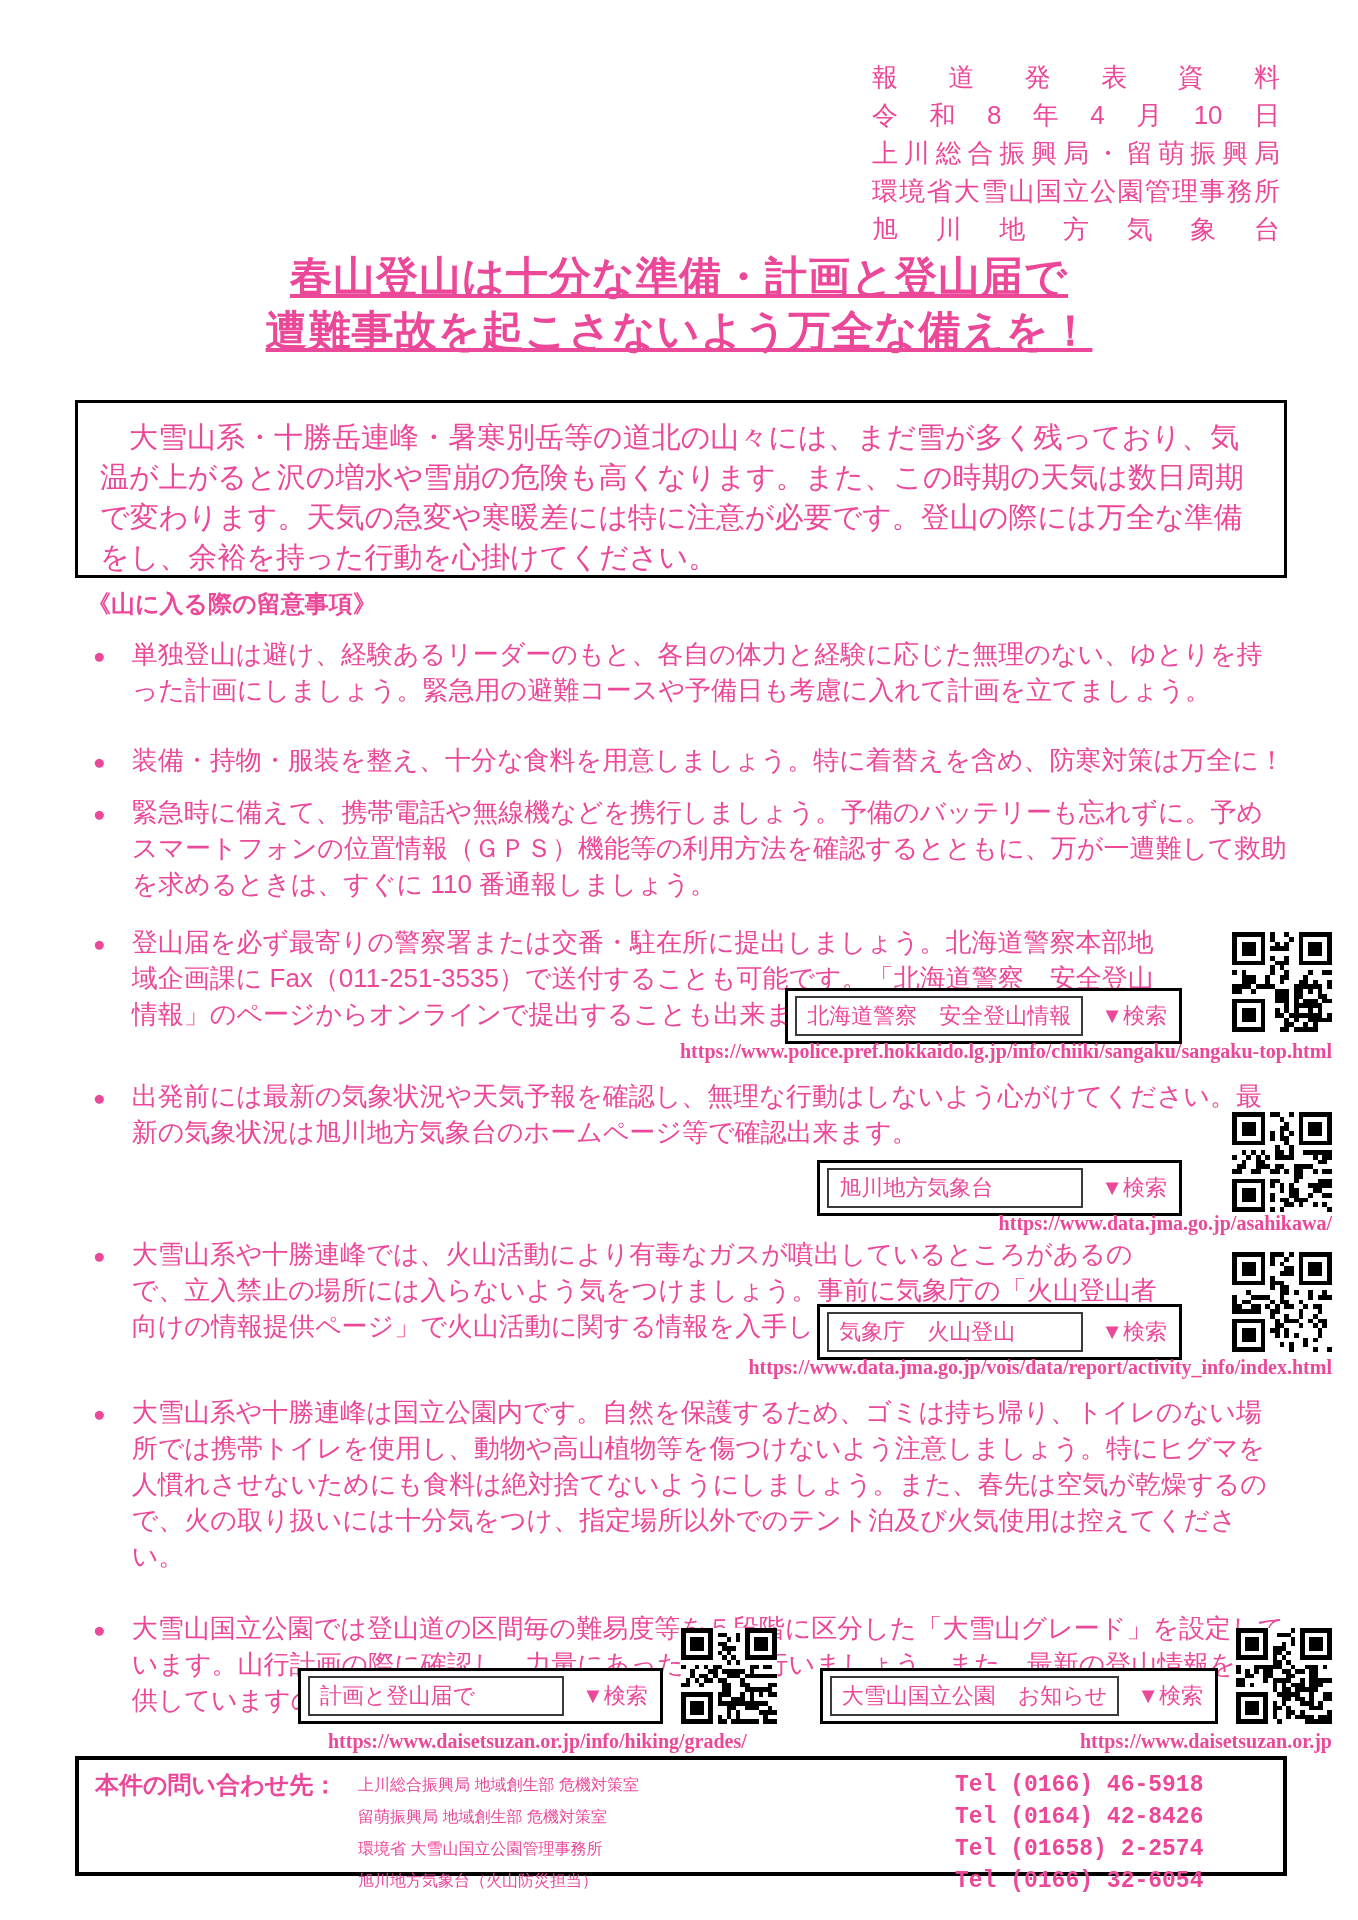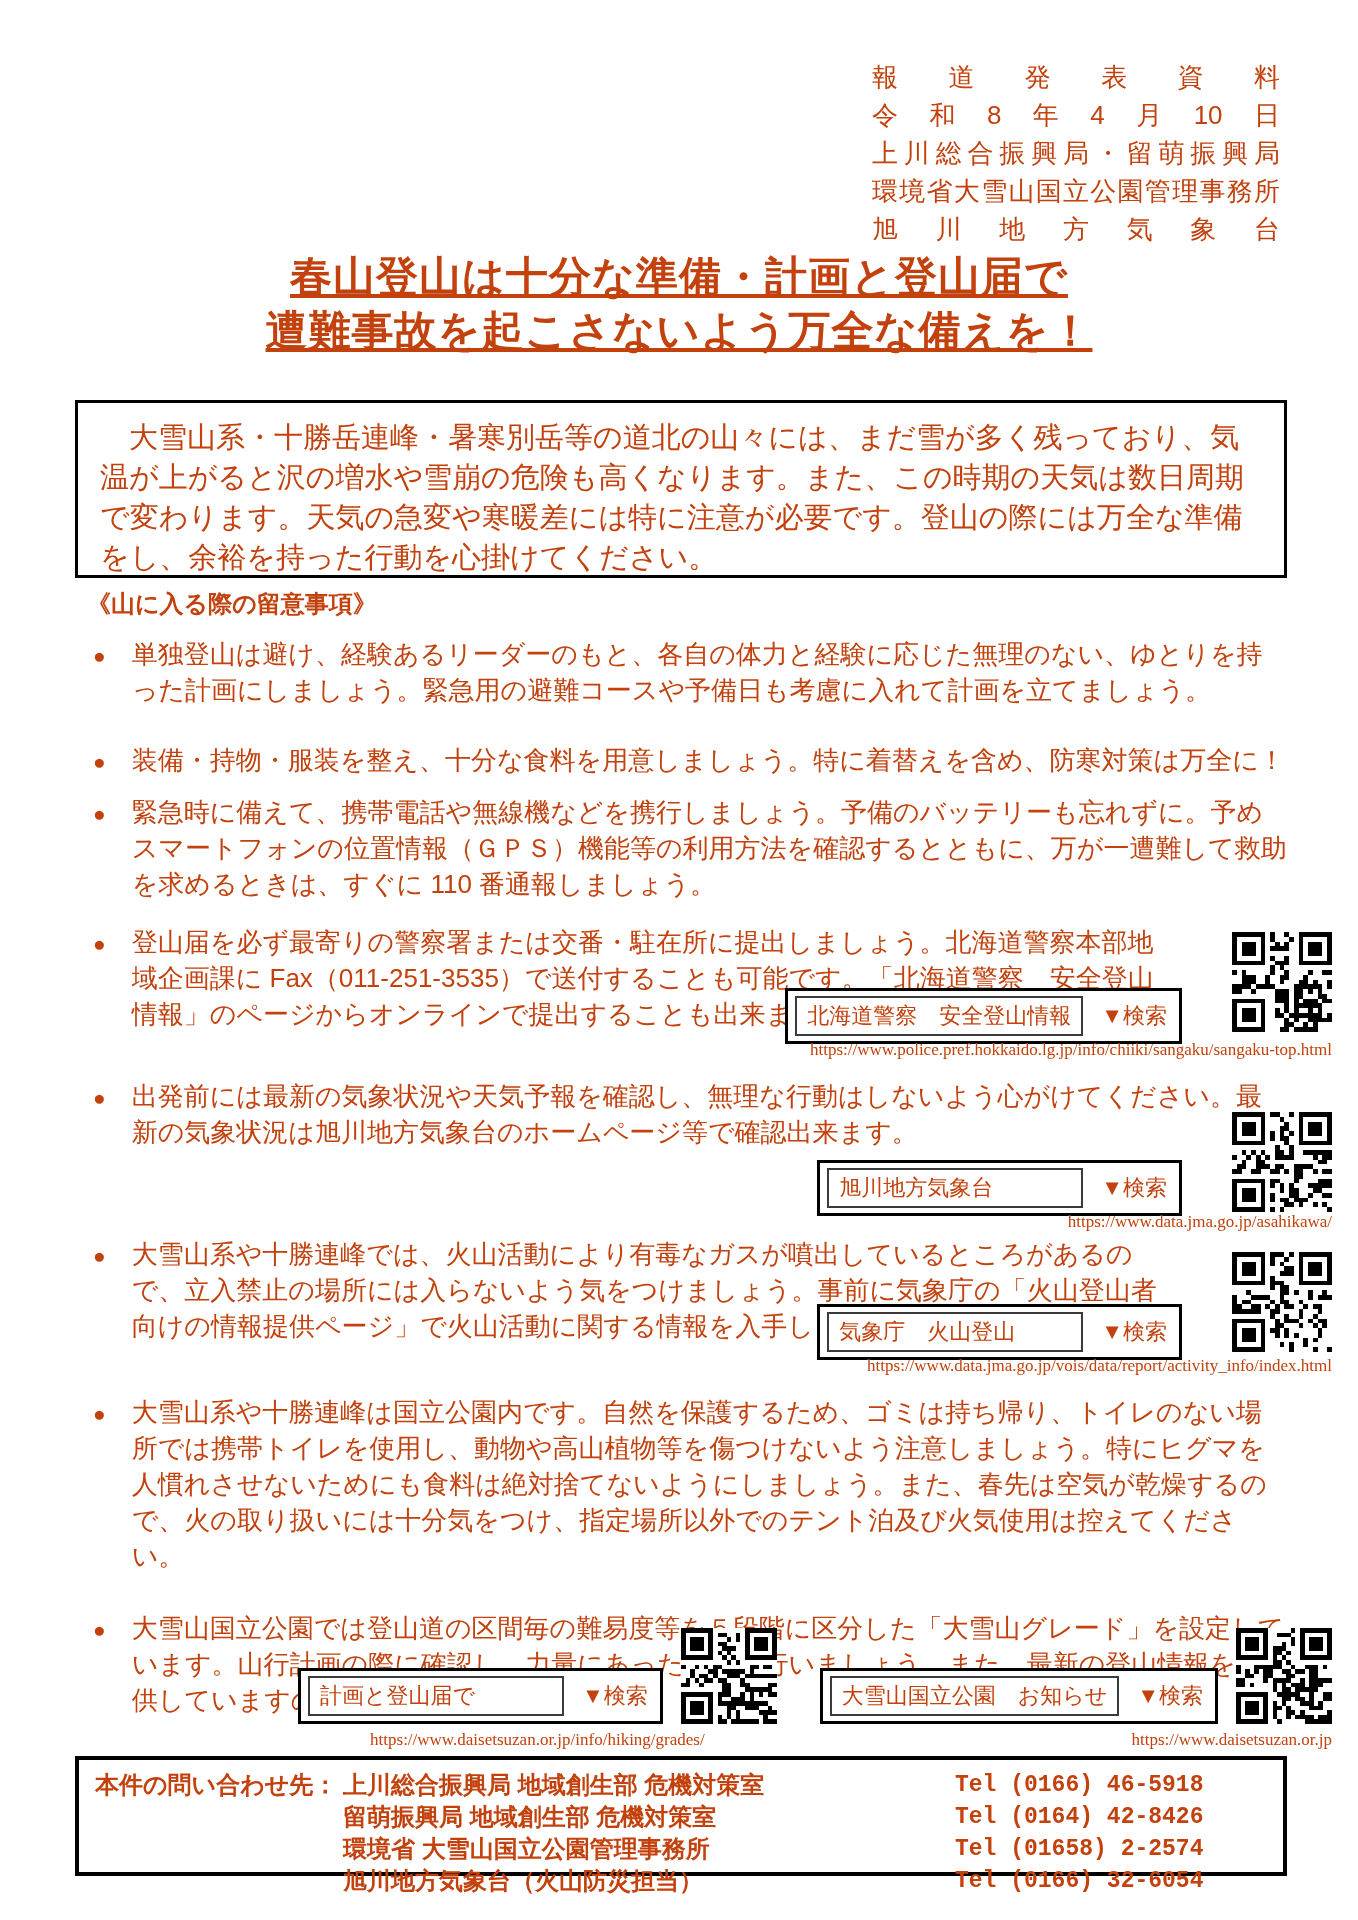--- a/index.html
+++ b/index.html
@@ -1,16 +1,16 @@
 <!DOCTYPE html>
 <html lang="ja"><head>
 <meta charset="utf-8">
 <style>
   html,body{margin:0;padding:0;background:#fff;}
-  .page{position:relative;width:1358px;height:1920px;background:#fff;color:#c2410c;
+  .page{position:relative;width:1358px;height:1920px;background:#fff;color:#ec4899;
         font-family:"Liberation Sans","DejaVu Sans",sans-serif;overflow:hidden;}
 
   
   .header{position:absolute;top:58px;right:78px;width:408px;}
   .hline{font-size:26px;line-height:38px;text-align:justify;text-align-last:justify;text-justify:inter-character;}
 
   
   .title{position:absolute;top:222px;left:0;width:100%;text-align:center;
          font-size:42px;font-weight:bold;line-height:54px;letter-spacing:1px;text-decoration:underline;}
 
@@ -33,39 +33,39 @@
   .qr{width:100px;height:100px;}
   .bullet .qr{position:absolute;right:0;}
   .b4 .qr{top:8px}.b5 .qr{top:34px}.b6 .qr{top:16px}
   .sbox{display:flex;align-items:center;gap:18px;border:3px solid #000;background:#fff;
         padding:5px 12px 5px 7px;width:max-content;}
   .bullet .sbox{position:absolute;}
   .b4 .sbox{right:150px;top:64px}.b5 .sbox{right:150px;top:82px}.b6 .sbox{right:150px;top:68px}
   .sterm{display:block;border:2px solid #3a3a3a;padding:3px 10px;font-size:22px;
          min-width:232px;white-space:pre;}
   .sbtn{font-size:22px;white-space:pre;}
-  .url{font-family:"Liberation Serif","DejaVu Serif",serif;font-size:17px;white-space:nowrap;}
+  .url{font-family:"Liberation Serif","DejaVu Serif",serif;font-size:20px;white-space:nowrap;font-weight:bold;}
   .bullet .url{position:absolute;right:0;}
   .b4 .url{top:116px}.b5 .url{top:134px}.b6 .url{top:120px}
 
   
   .bottom{position:absolute;top:1628px;left:75px;width:1257px;height:130px;}
   .grp{position:absolute;top:0;}
   .grp1{left:223px}.grp2{right:0}
   .grp-row{display:flex;align-items:flex-end;gap:18px;}
   .grp .qr{width:96px;height:96px;}
   .grp .url{display:block;margin-top:6px;}
   .grp1 .url{text-align:center}.grp2 .url{text-align:right}
 
   
   .contact{position:absolute;top:1756px;left:75px;width:1212px;height:120px;
            border:4px solid #000;box-sizing:border-box;padding:9px 16px 0 16px;}
   .crow{display:grid;grid-template-columns:248px 1fr 312px;align-items:center;height:32px;}
   .clabel{font-size:24px;font-weight:bold;}
-  .corg{font-size:24px;font-weight:bold;}
+  .corg{font-size:16px;font-weight:normal;margin-left:15px;}
   .ctel{font-size:23px;font-family:"Liberation Mono","DejaVu Sans Mono",monospace;font-weight:bold;}
 </style>
 </head>
 <body>
 
 <div class="page">
 
   <div class="header">
     <div class="hline">報道発表資料</div>
     <div class="hline">令和8年4月10日</div>

